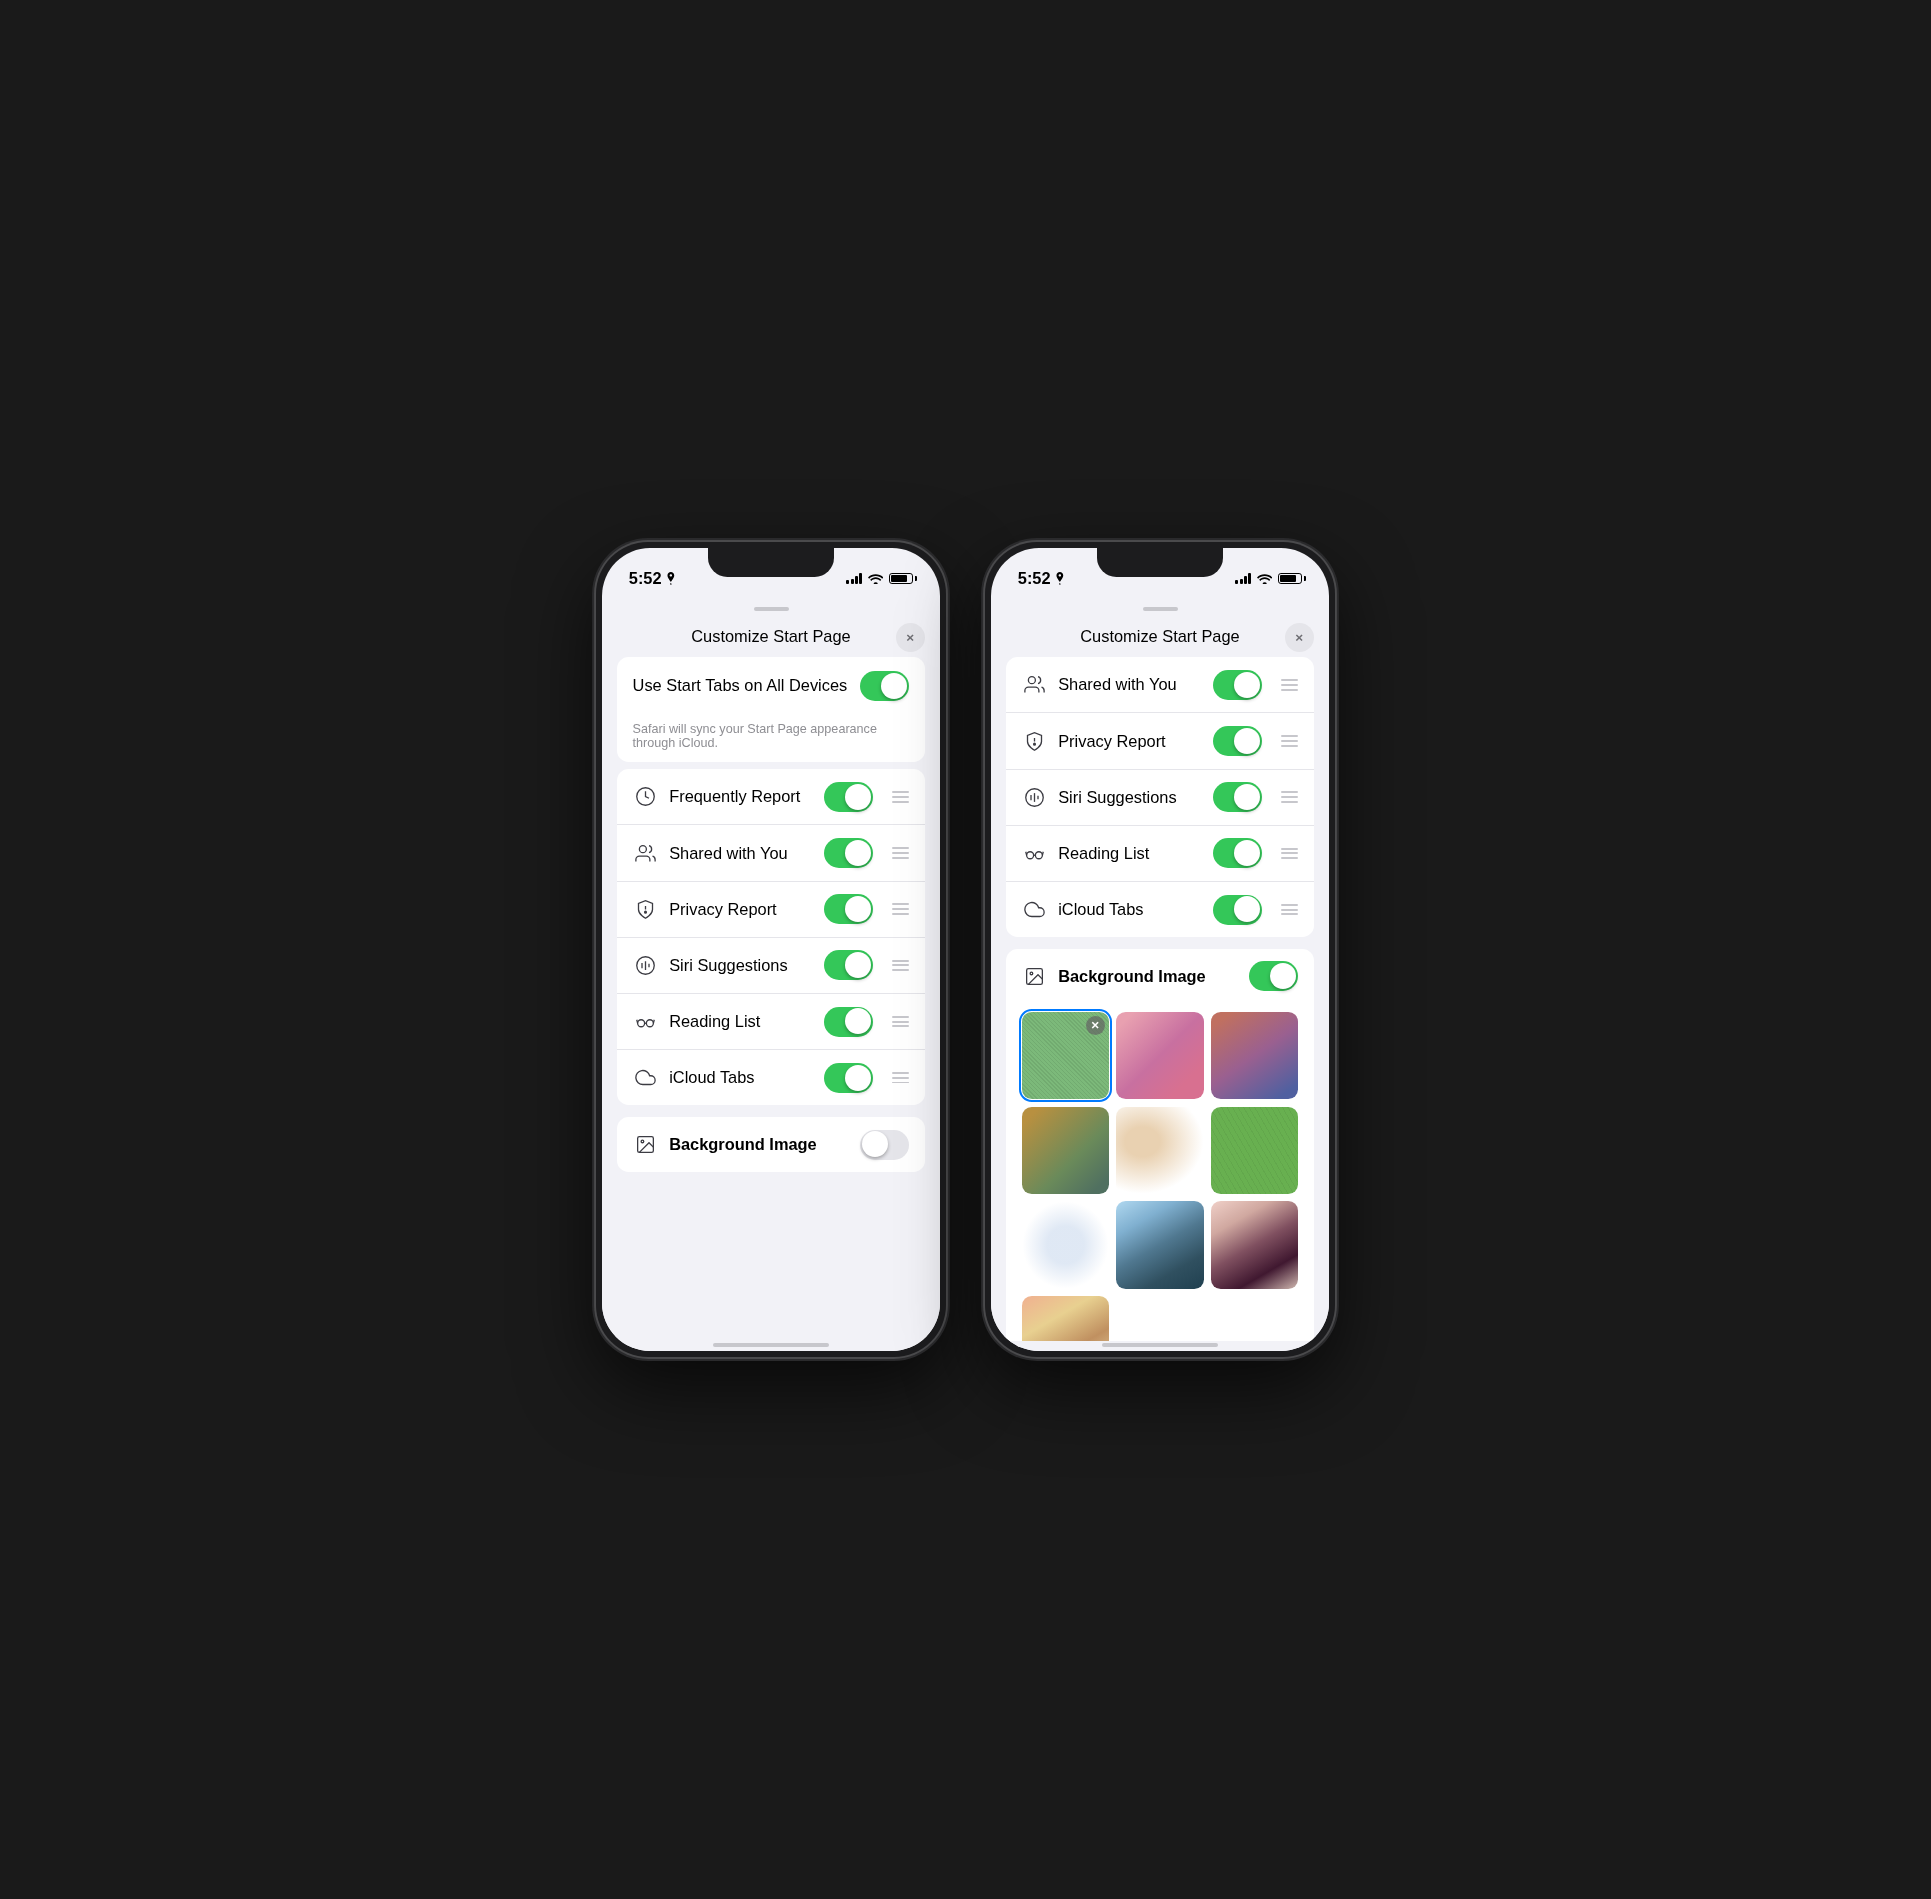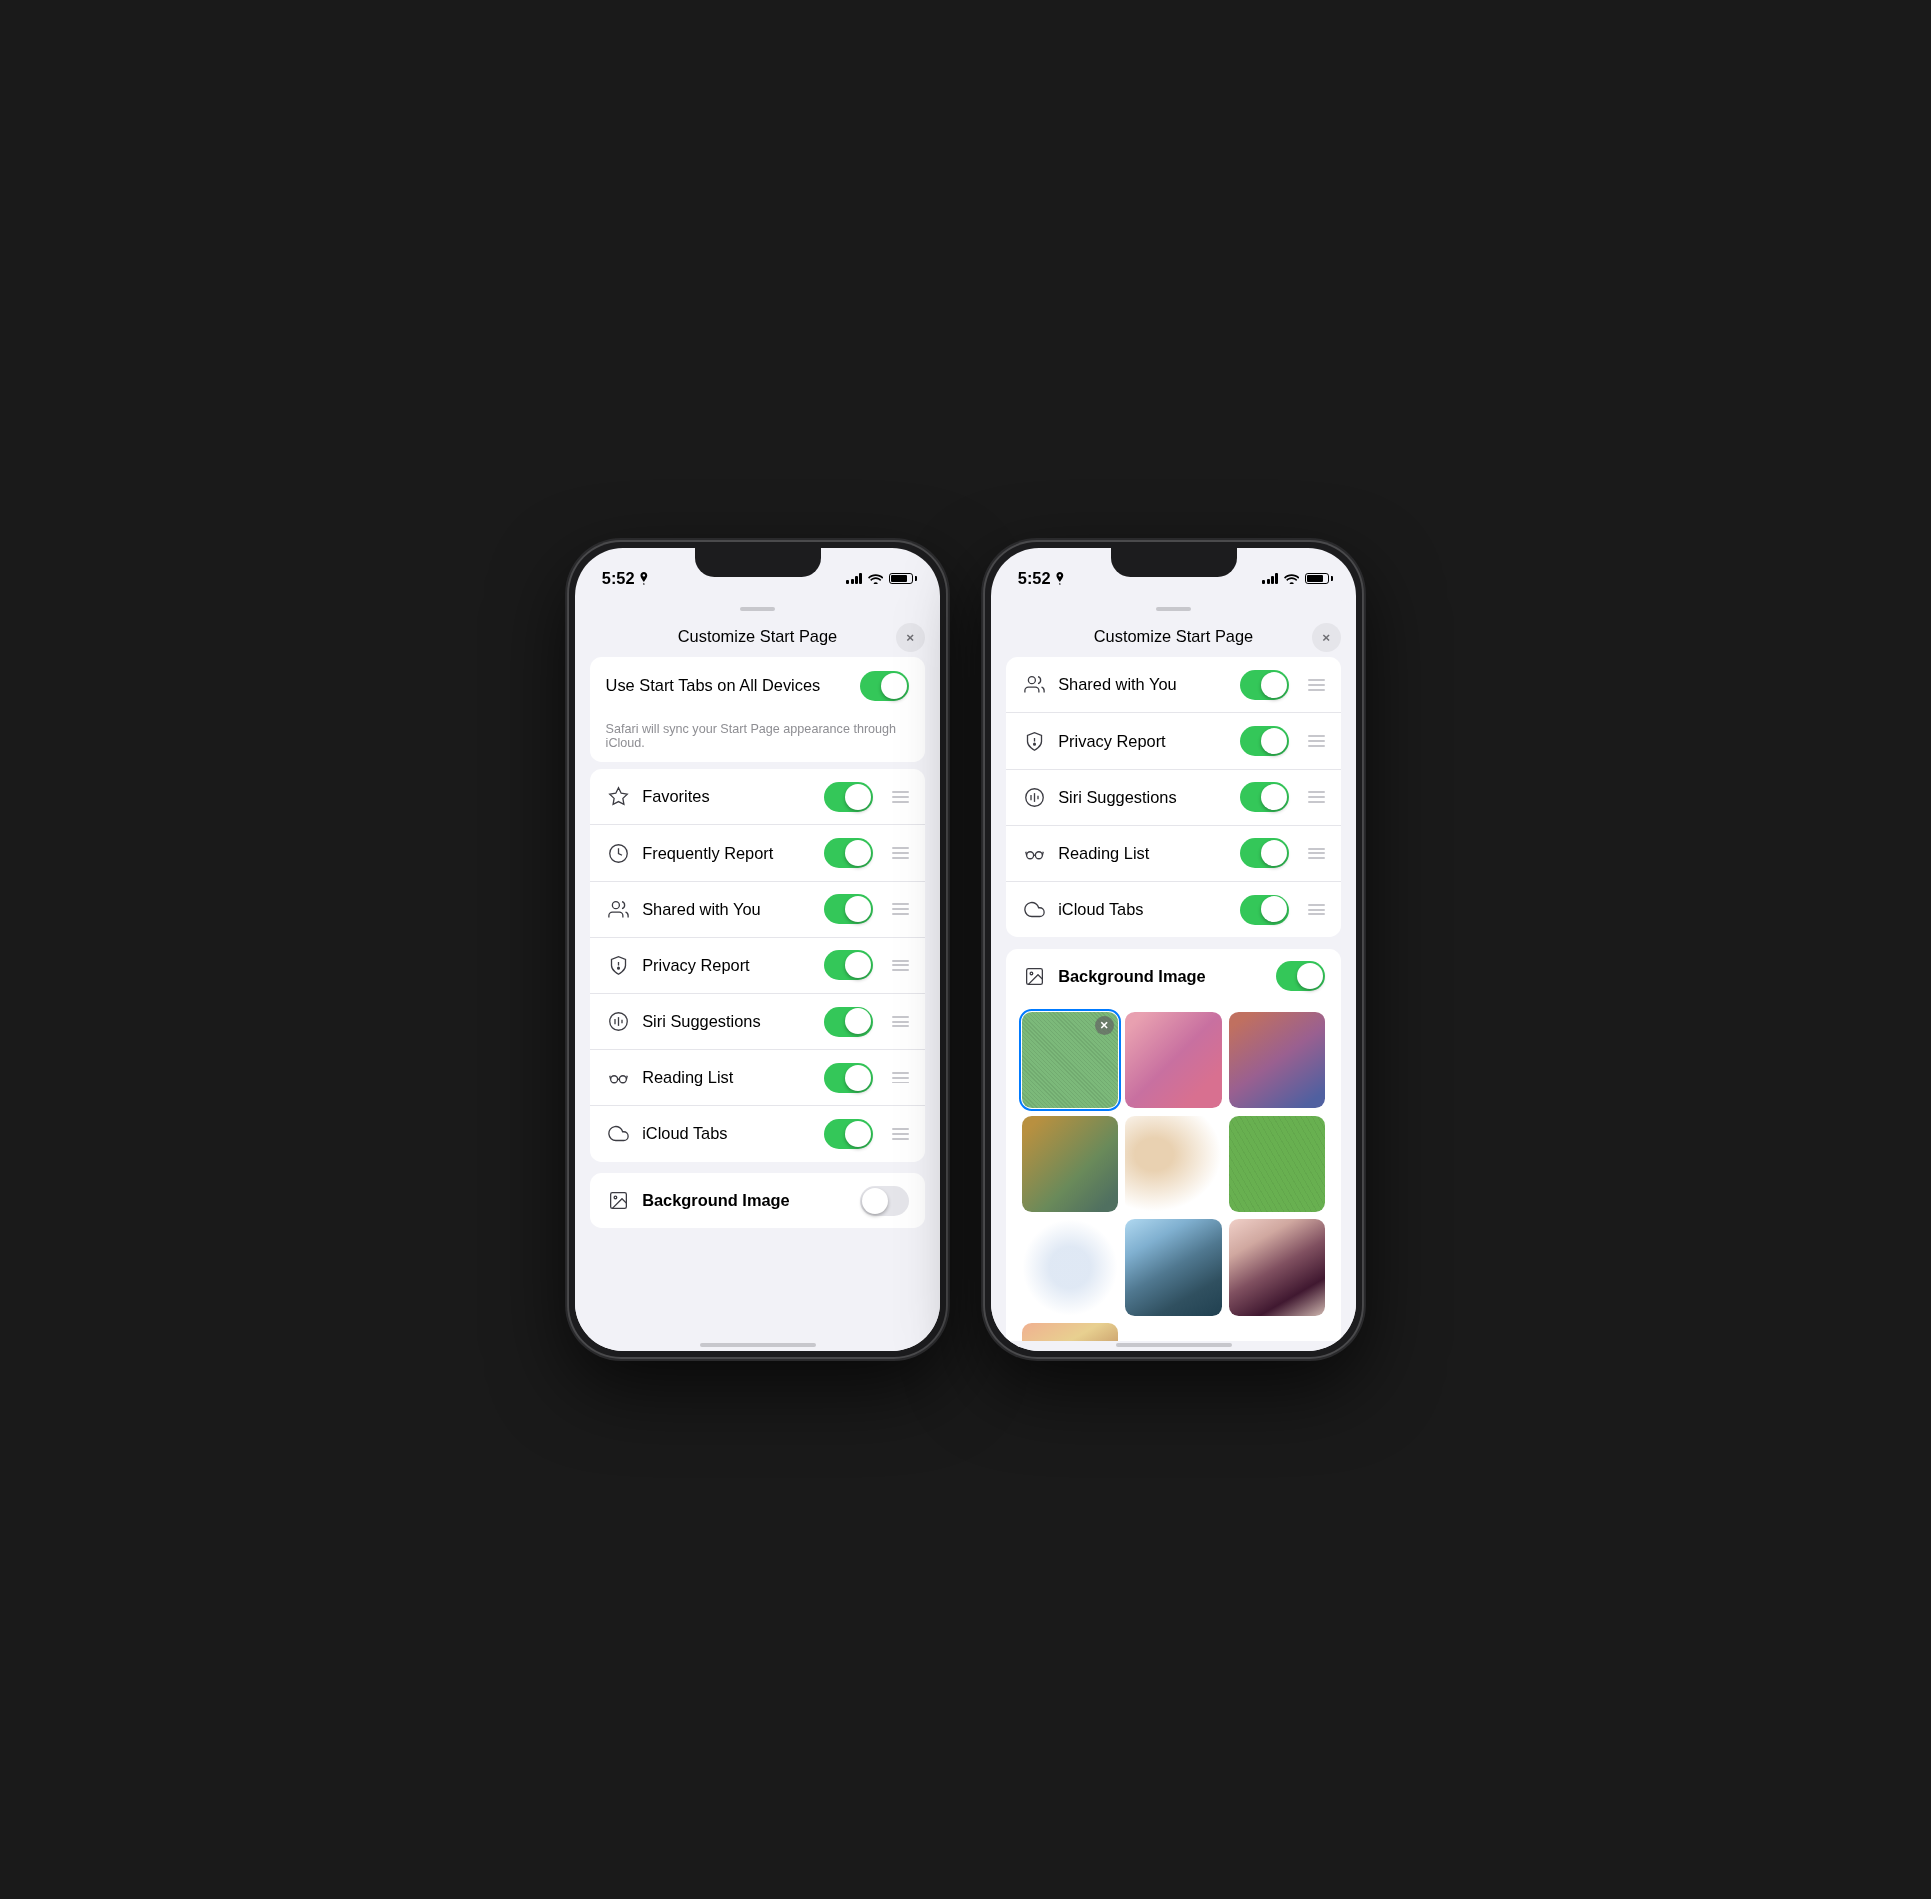--- a/index.html
+++ b/index.html
@@ -9,21 +9,21 @@
       justify-content: center;
       align-items: center;
       min-height: 100vh;
       gap: 39px;
       padding: 39px 19.3px;
       font-family: -apple-system, BlinkMacSystemFont, 'SF Pro Display', 'Helvetica Neue', sans-serif;
     }
 
     
     .phone {
-      width: 377px;
+      width: 350px;
       height: 815px;
       background: #1c1c1e;
       border-radius: 52px;
       position: relative;
       box-shadow:
         0 0 0 1.9px #4a4a4c,
         0 0 0 3.9px #2a2a2c,
         0 29px 77px rgba(0,0,0,0.7);
       overflow: hidden;
       flex-shrink: 0;
@@ -415,36 +415,20 @@
             <span class="sync-label">Use Start Tabs on All Devices</span>
             <div class="toggle on">
               <div class="toggle-knob"></div>
             </div>
           </div>
           <div class="sync-subtitle">Safari will sync your Start Page appearance through iCloud.</div>
         </div>
 
         <div class="card">
 
-          <div class="toggle-row">
-            <div class="row-icon">
-              <svg class="icon-svg" viewBox="0 0 24 24" fill="none" stroke="#3c3c43" stroke-width="1.5">
-                <polygon points="12,2 15.09,8.26 22,9.27 17,14.14 18.18,21.02 12,17.77 5.82,21.02 7,14.14 2,9.27 8.91,8.26"></polygon>
-              </svg>
-            </div>
-            <span class="row-label">Favorites</span>
-            <div class="toggle on">
-              <div class="toggle-knob"></div>
-            </div>
-            <div class="drag-handle">
-              <div class="drag-line"></div>
-              <div class="drag-line"></div>
-              <div class="drag-line"></div>
-            </div>
-          </div>
 
           <div class="toggle-row">
             <div class="row-icon">
               <svg class="icon-svg" viewBox="0 0 24 24" fill="none" stroke="#3c3c43" stroke-width="1.5">
                 <circle cx="12" cy="12" r="10"></circle>
                 <polyline points="12,6 12,12 16,14"></polyline>
               </svg>
             </div>
             <span class="row-label">Frequently Report</span>
             <div class="toggle on">

